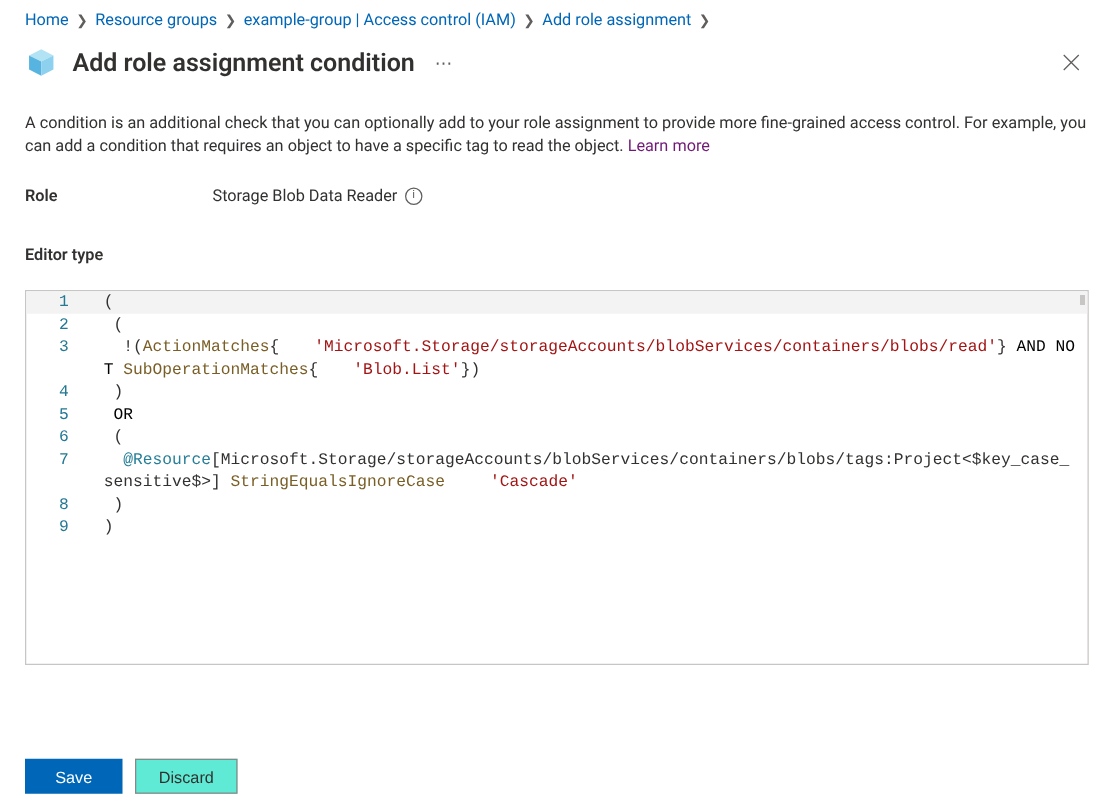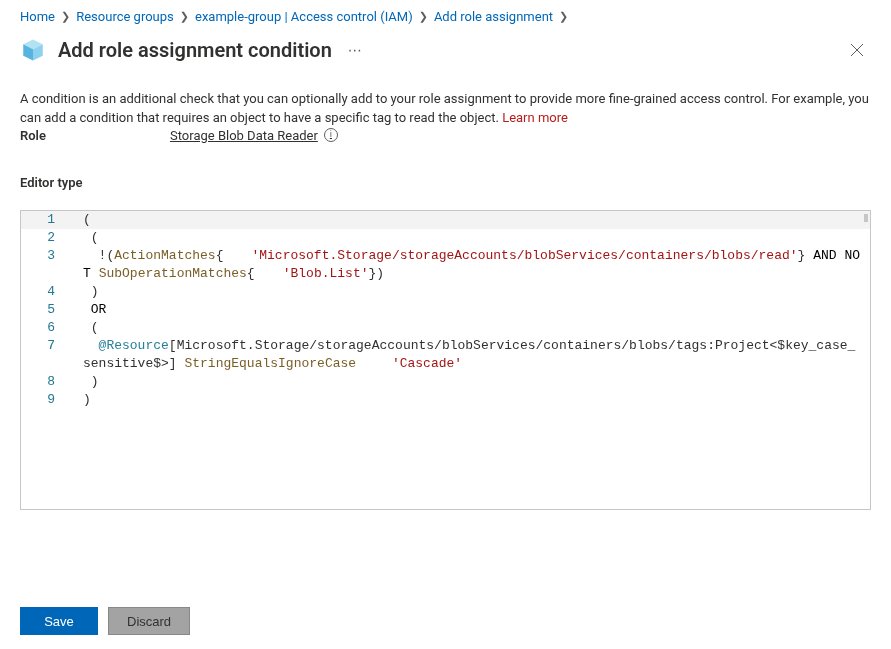--- a/index.html
+++ b/index.html
@@ -44,28 +44,29 @@
       width: 28px; height: 28px;
       display: flex; align-items: center; justify-content: center;
       cursor: pointer;
       color: #605e5c;
       font-size: 16px;
     }
 
     .content { padding: 16px 20px 0; }
 
     .intro { font-size: 13px; line-height: 1.45; color: #323130; }
-    .intro a { color: #b91c1c; text-decoration: none; }
+    .intro a { color: #701a75; text-decoration: none; }
 
     .field-row {
       display: flex;
       align-items: center;
+      margin-top: 22px;
     }
     .field-label { width: 150px; font-weight: 600; font-size: 13px; }
-    .field-value { font-size: 13px; display:flex; gap:6px;text-decoration:underline;}
+    .field-value { font-size: 13px; display:flex; gap:6px;}
     .info-circle {
       display:inline-flex; align-items:center; justify-content:center;
       width:14px; height:14px; border:1px solid #605e5c; border-radius:50%;
       font-size:9px; color:#605e5c; line-height:1;
     }
 
     .editor-type-row { display:flex; align-items:center; margin-top: 32px; margin-bottom: 20px;}
     .radio-group { display:flex; gap: 18px; align-items:center; }
     .radio {
       display:flex; align-items:center; gap:6px; cursor:pointer;
@@ -136,21 +137,21 @@
     }
     .btn {
       height: 28px;
       padding: 0 18px;
       font-size: 13px;
       cursor:pointer;
       border:1px solid transparent;
       display:flex; align-items:center; justify-content:center;
     }
     .btn-primary { background:#0067b8; color:#fff; min-width:78px;}
-    .btn-secondary { background:#a3a3a3; color:#323130; border-color:#8a8886; min-width:78px;}
+    .btn-secondary { background:#5eead4; color:#323130; border-color:#8a8886; min-width:78px;}
 
     .scroll-tick {
       position:absolute; right:2px; top:3px; width:4px; height:8px; background:#c8c6c4;
     }
   </style>
 </head>
 <body>
 
 <nav class="breadcrumb">
   <a>Home</a>

